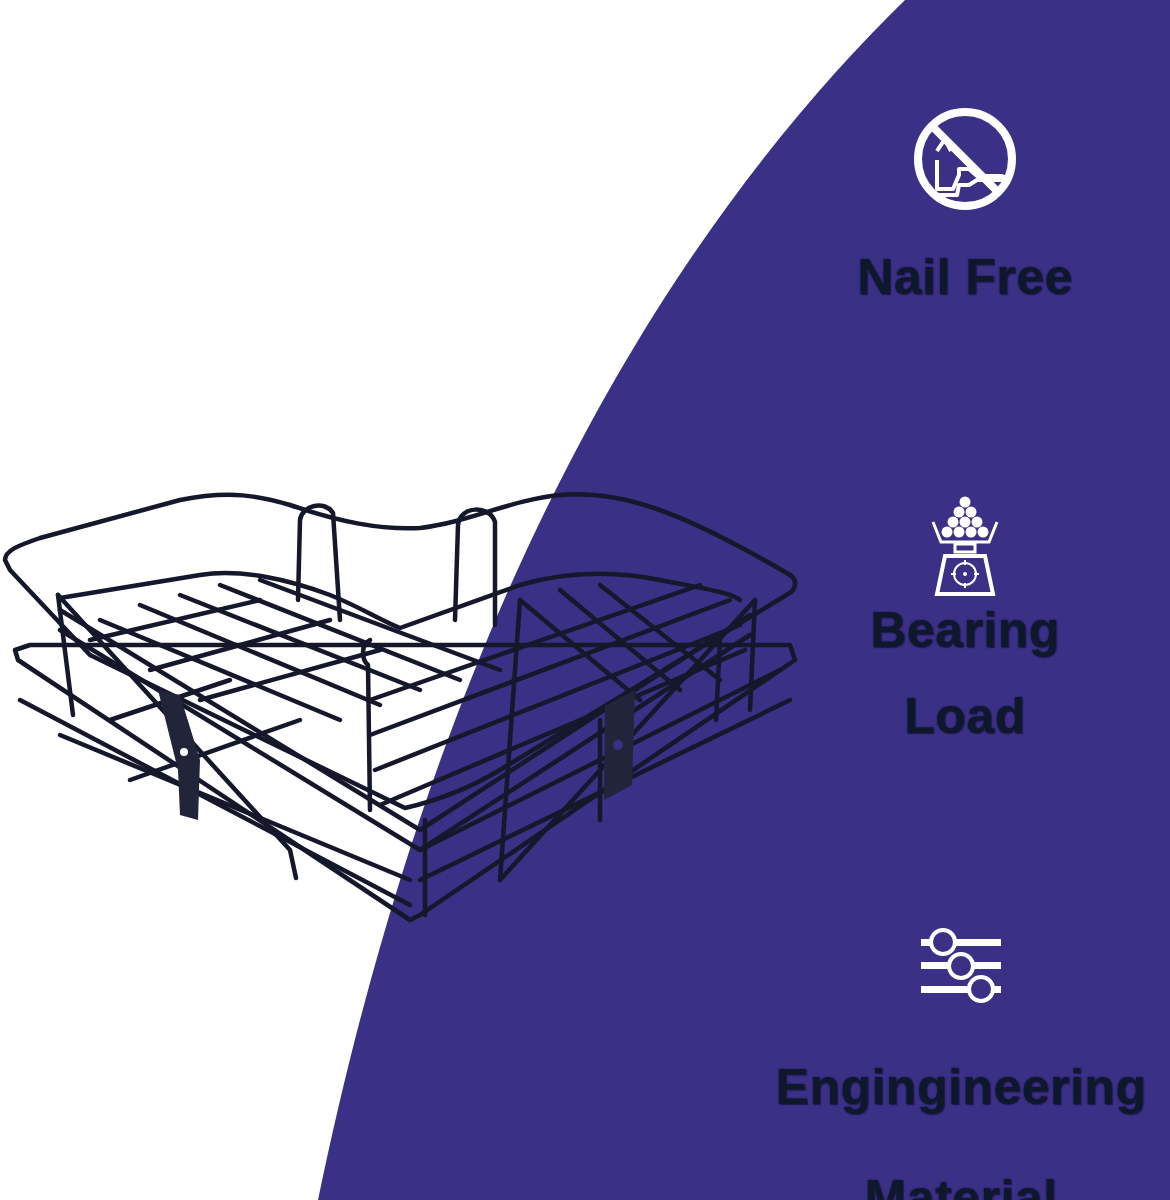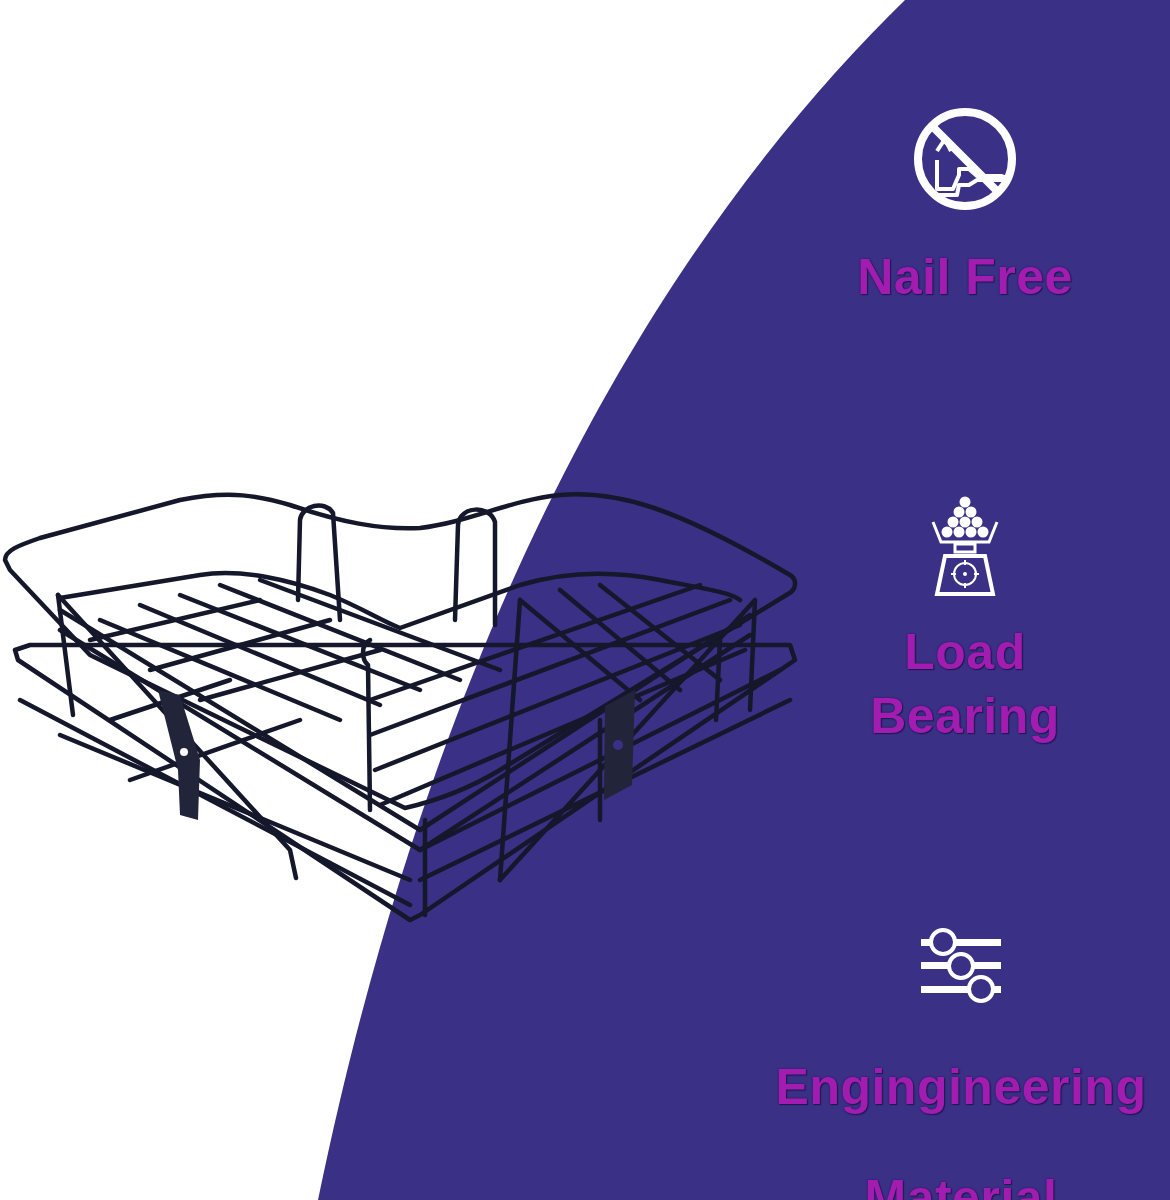--- a/index.html
+++ b/index.html
@@ -1,19 +1,19 @@
 <!DOCTYPE html>
 <html><head>
 <meta charset="utf-8">
 <style>
   html, body { margin:0; padding:0; }
   body { width:1170px; height:1200px; position:relative; overflow:hidden; background:#ffffff; font-family:"Liberation Sans", sans-serif; }
   .bg-svg { position:absolute; left:0; top:0; }
   .feature { position:absolute; display:flex; flex-direction:column; align-items:center; }
-  .feature-title { color:#a21caf; font-weight:bold; font-size:50px; line-height:64px; text-align:left; white-space:nowrap; text-shadow:0 0 2px #1e1850, 1px 1px 1px #1e1850; letter-spacing:0.5px; }
+  .feature-title { color:#0f172a; font-weight:bold; font-size:50px; line-height:64px; text-align:left; white-space:nowrap; text-shadow:0 0 2px #1e1850, 1px 1px 1px #1e1850; letter-spacing:0.5px; }
   .icon { display:block; }
 </style>
 </head>
 <body>
 
 <svg class="bg-svg" width="1170" height="1200" viewBox="0 0 1170 1200">
   <path d="M905,0 C700,200 450,560 318,1200 L1170,1200 L1170,0 Z" fill="#3a3085"></path>
 
   <g fill="none" stroke="#15172b" stroke-width="4.5" stroke-linecap="round" stroke-linejoin="round">
 
@@ -92,22 +92,22 @@
         <circle cx="42" cy="38" r="5.5"></circle>
         <circle cx="54" cy="38" r="5.5"></circle>
     </g>
     <path d="M4,28 L12,48 L60,48 L68,28" fill="none" stroke="#ffffff" stroke-width="3"></path>
     <rect x="26" y="50" width="20" height="8" fill="none" stroke="#ffffff" stroke-width="3"></rect>
     <path d="M16,62 L56,62 L64,100 L8,100 Z" fill="none" stroke="#ffffff" stroke-width="4"></path>
     <circle cx="36" cy="80" r="11" fill="none" stroke="#ffffff" stroke-width="2"></circle>
     <circle cx="36" cy="80" r="2" fill="#ffffff"></circle>
     <path d="M36,66 L36,71 M36,89 L36,94 M22,80 L27,80 M45,80 L50,80" stroke="#ffffff" stroke-width="2"></path>
   </svg>
+  <div class="feature-title">Bearing</div>
   <div class="feature-title" style="margin-top:22px;">Load</div>
-  <div class="feature-title">Bearing</div>
 </div>
 
 <div class="feature" style="left:796px; top:926px; width:330px;gap:31px;">
   <svg class="icon" width="84" height="78" viewBox="0 0 84 78">
     <g fill="#ffffff">
       <rect x="2" y="13" width="80" height="7"></rect>
       <rect x="2" y="36" width="80" height="7"></rect>
       <rect x="2" y="60" width="80" height="7"></rect>
     </g>
     <g fill="#3a3085" stroke="#ffffff" stroke-width="4">

